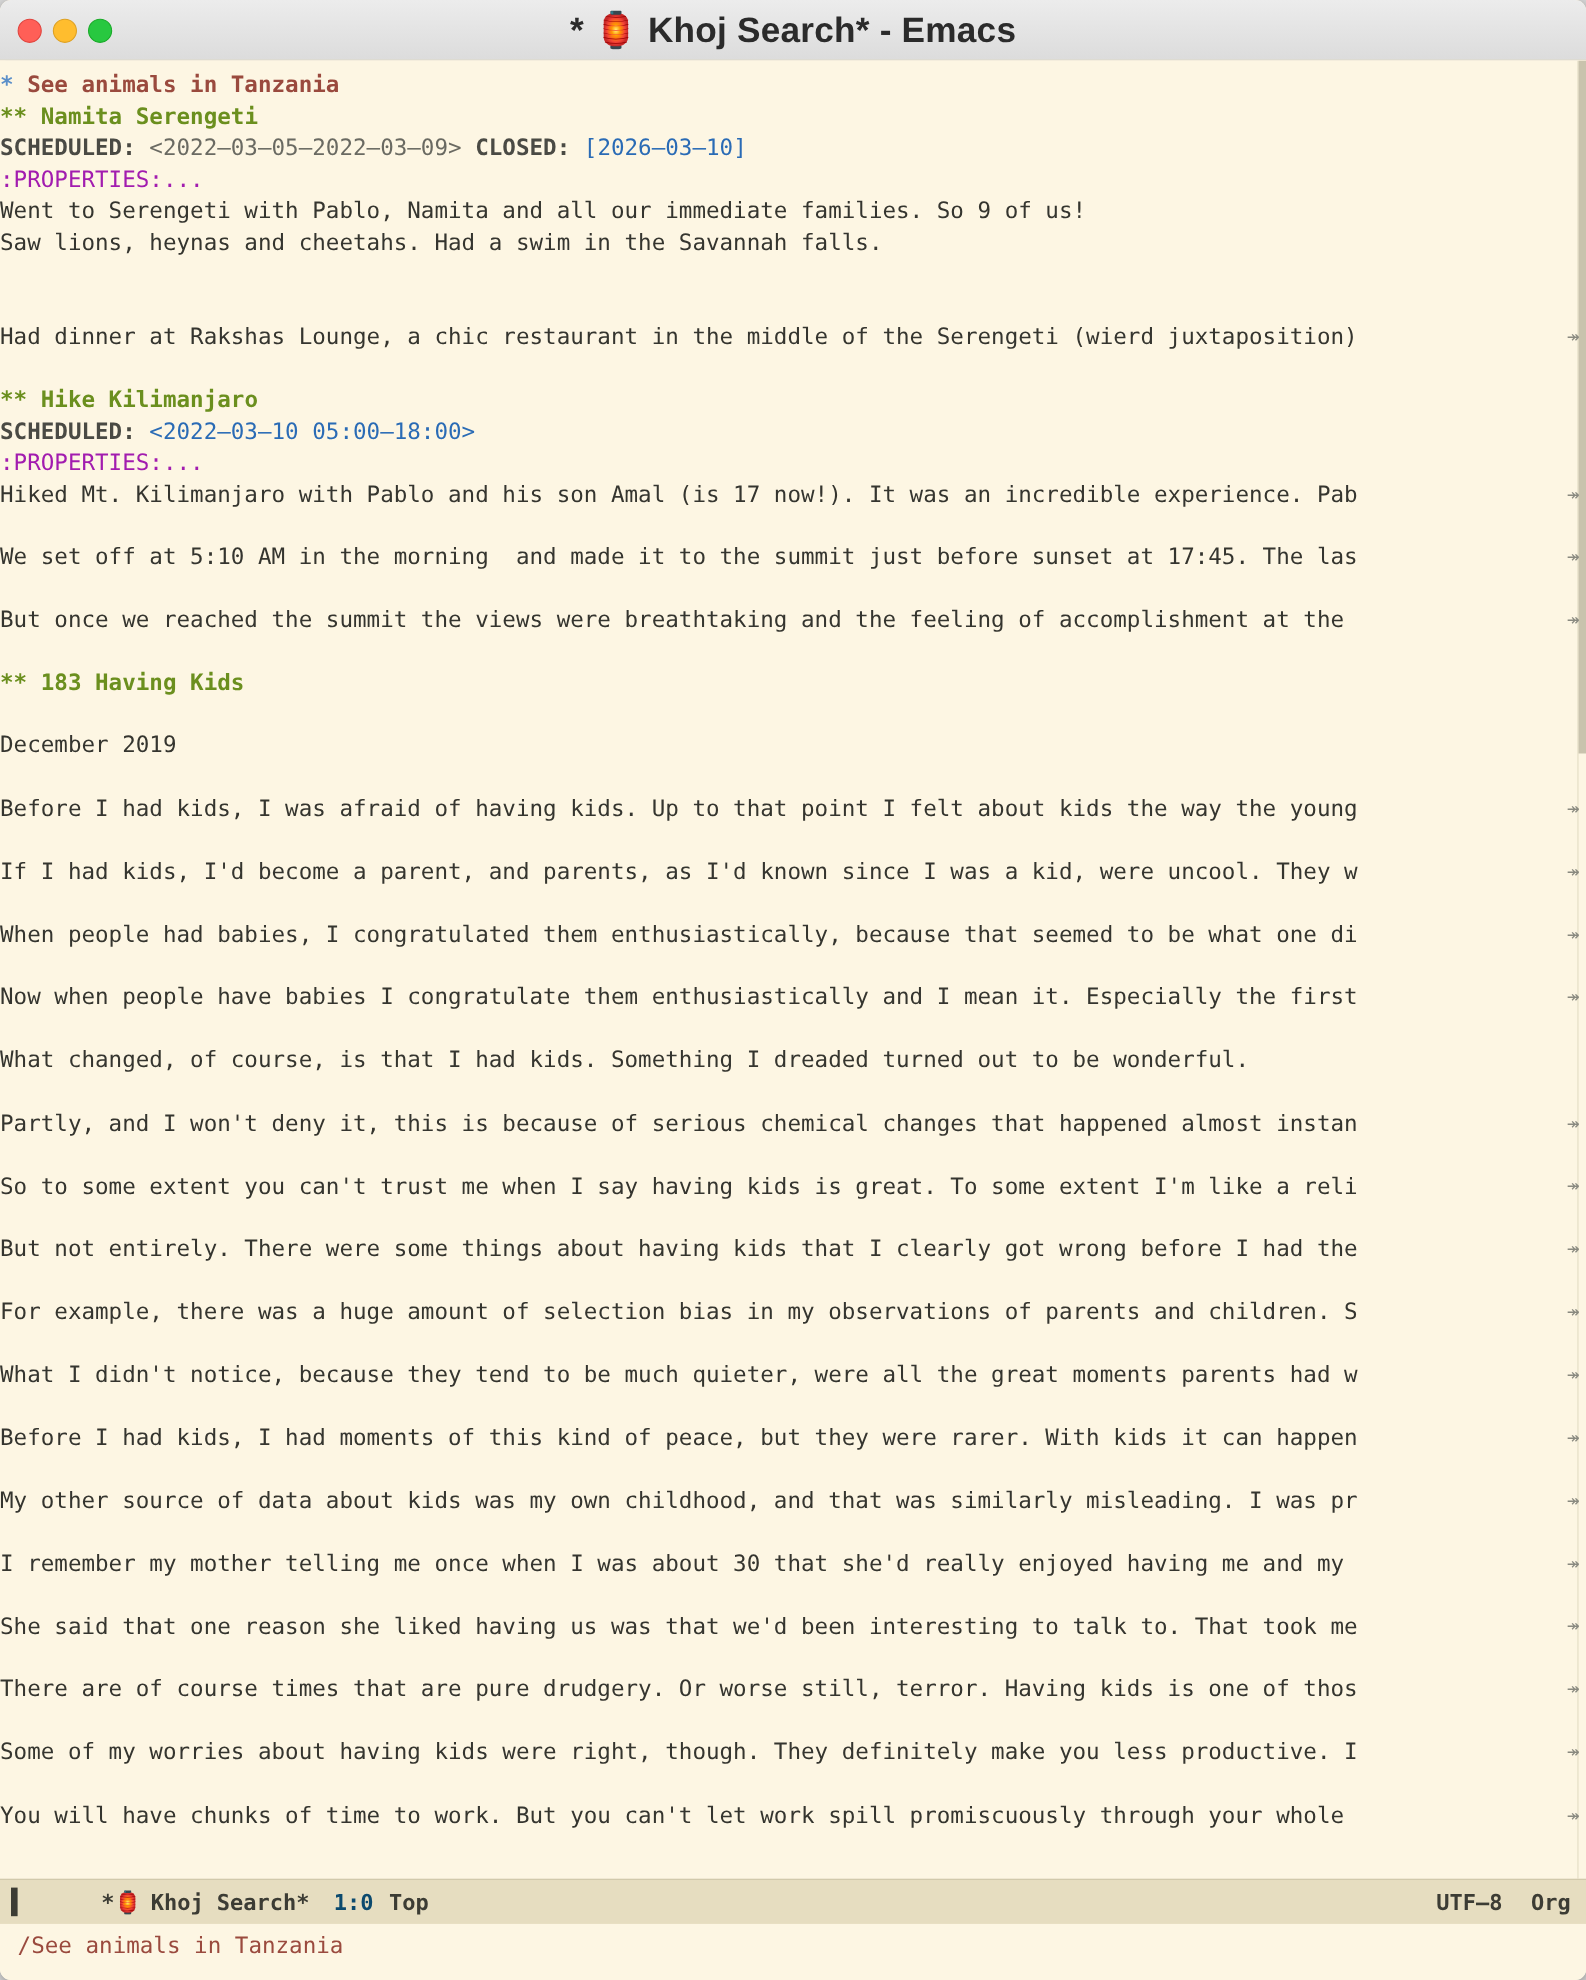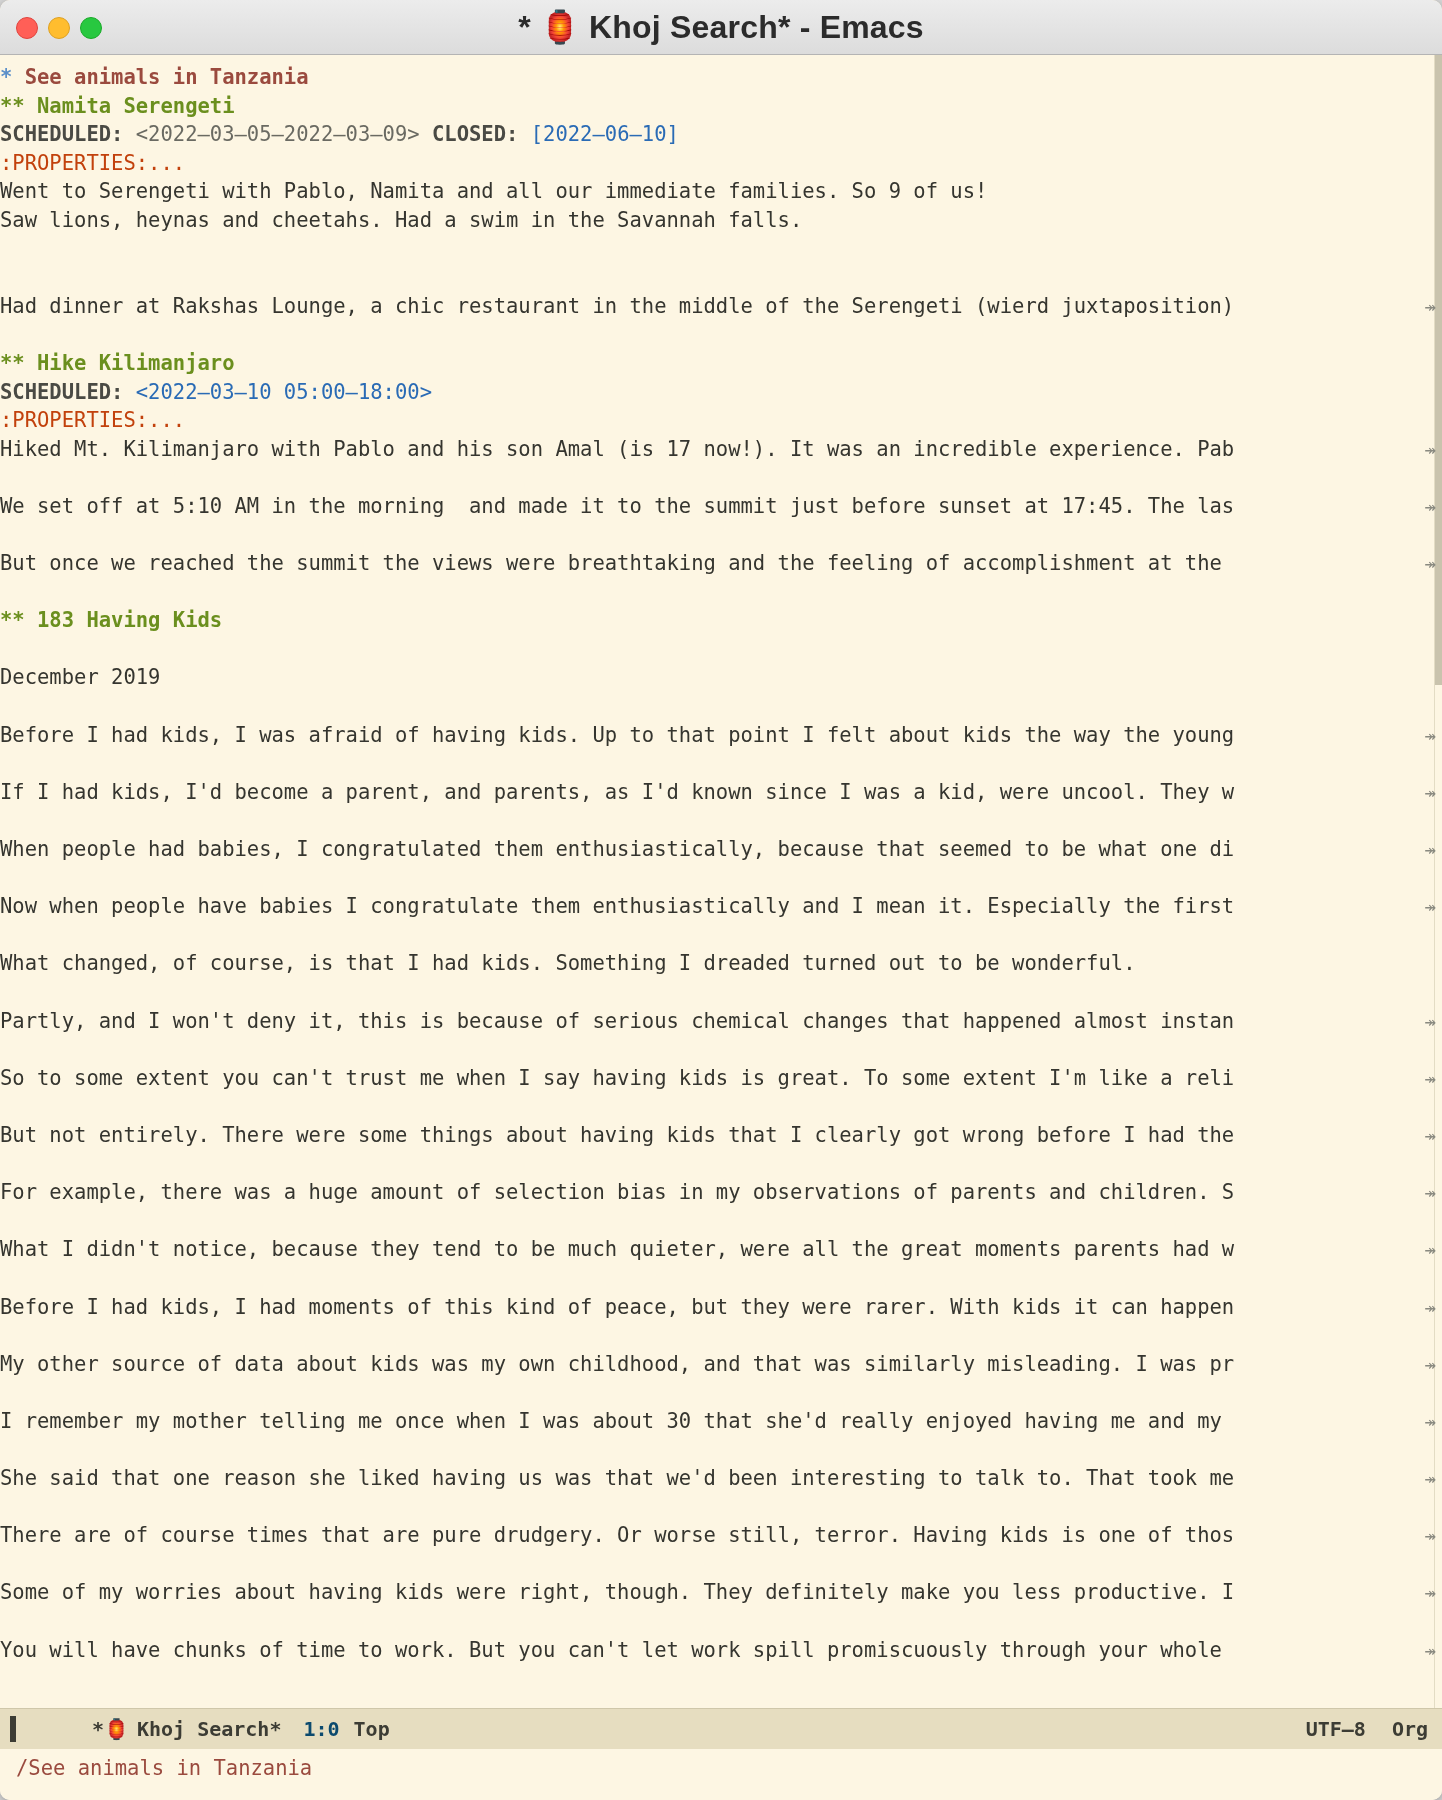--- a/index.html
+++ b/index.html
@@ -74,21 +74,21 @@
     position: relative;
     height: 28.6px;
   }
   .line.blank { color: transparent; }
   .h1 { color: #9a4a3e; font-weight: bold; }
   .h1 .star { color: #5b8fc9; }
   .h2 { color: #6b8f1e; font-weight: bold; }
   .kw { color: #4a4a44; font-weight: bold; }
   .ts { color: #6a6a62; }
   .ts-active { color: #2a6bb5; }
-  .props { color: #c2410c; }
+  .props { color: #a21caf; }
   .ellipsis-arrow {
     position: absolute;
     right: 6px;
     top: 0;
     color: #8a8a80;
     font-size: 19px;
   }
 
   
   .fringe-left {
@@ -177,21 +177,21 @@
     <div class="title"><span>* </span><span class="emoji">🏮</span> <span>Khoj Search*</span><span> - Emacs</span></div>
   </div>
 
   <div class="buffer" id="buffer">
     <div class="fringe-left"></div>
     <div class="scrollbar-right">
       <div class="scroll-thumb"></div>
     </div>
   <div class="line h1"><span class="star">*</span><span> See animals in Tanzania</span></div>
       <div class="line h2"><span>**</span><span> Namita Serengeti</span></div>
-      <div class="line"><span class="kw">SCHEDULED:</span><span class="ts"> &lt;2022‒03‒05‒2022‒03‒09&gt; </span><span class="kw">CLOSED:</span><span class="ts-active"> [2022‒06‒10]</span></div>
+      <div class="line"><span class="kw">SCHEDULED:</span><span class="ts"> &lt;2022‒03‒05‒2022‒03‒09&gt; </span><span class="kw">CLOSED:</span><span class="ts-active"> [2026‒03‒10]</span></div>
       <div class="line props">:PROPERTIES:...</div>
       <div class="line">Went to Serengeti with Pablo, Namita and all our immediate families. So 9 of us!</div>
       <div class="line">Saw lions, heynas and cheetahs. Had a swim in the Savannah falls.</div>
       <div class="line blank"> </div>
       <div class="line blank"> </div>
       <div class="line">Had dinner at Rakshas Lounge, a chic restaurant in the middle of the Serengeti (wierd juxtaposition)<span class="ellipsis-arrow">↠</span></div>
       <div class="line blank"> </div>
       <div class="line h2"><span>**</span><span> Hike Kilimanjaro</span></div>
       <div class="line"><span class="kw">SCHEDULED:</span><span class="ts-active"> &lt;2022‒03‒10 05:00‒18:00&gt;</span></div>
       <div class="line props">:PROPERTIES:...</div>

